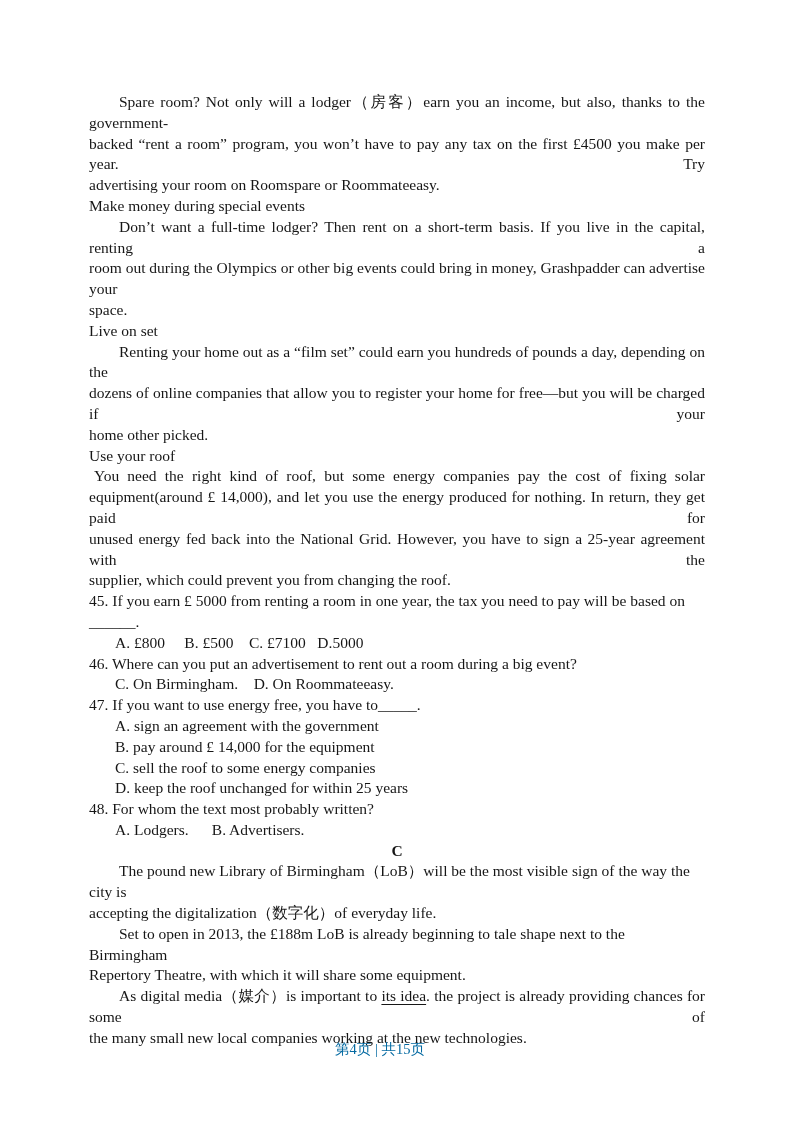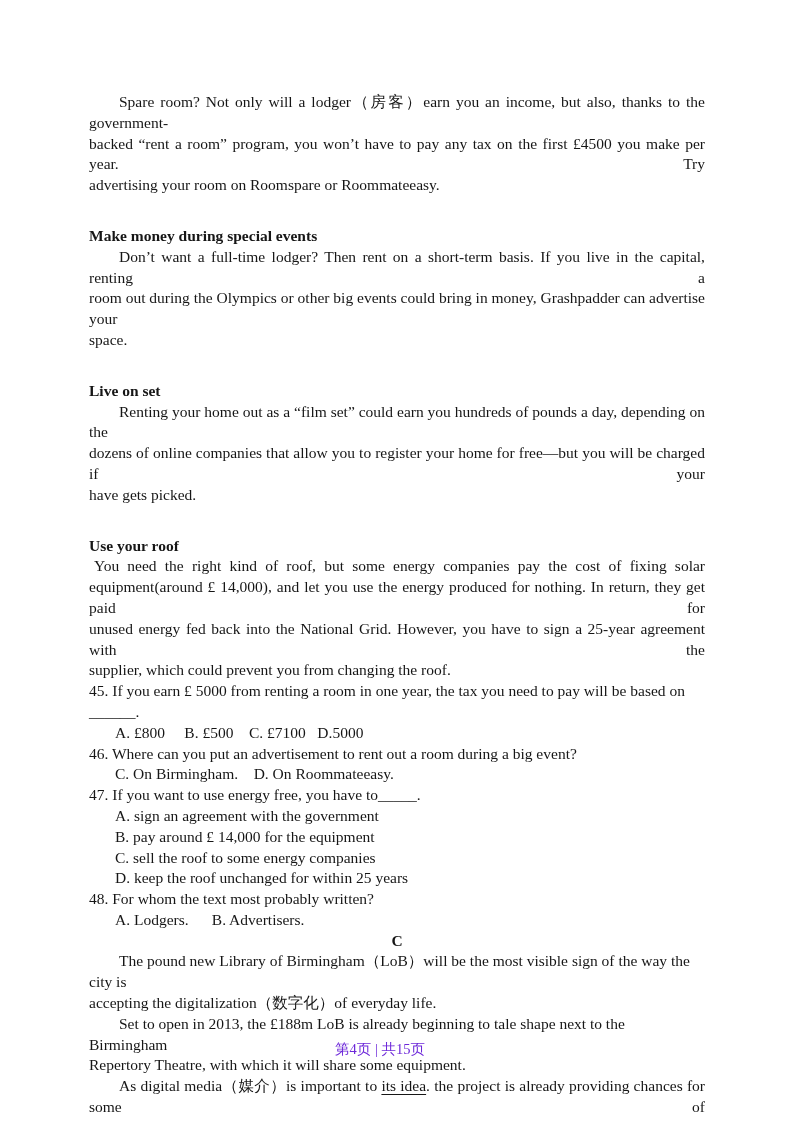--- a/index.html
+++ b/index.html
@@ -15,48 +15,48 @@
     position: absolute;
     left: 89px; top: 92px;
     width: 616px;
     font-size: 15.5px;
     line-height: 20.8px;
   }
   .ln { white-space: pre-wrap; min-height: 20.8px; }
   .just { text-align: justify; text-align-last: justify; white-space: normal; }
   .first { text-indent: 30px; }
   .firstsm { text-indent: 5px; }
-  .bold { font-weight: bold; margin-top: 30px; }
+  .bold { font-weight: normal; }
   .center { text-align: center; text-align-last: center; font-weight: bold; }
   .opt { padding-left: 26px; }
   u { text-decoration: underline; text-underline-offset: 3px; }
   .footer {
     position: absolute;
     top: 1040px; left: 0;
     width: 760px;
     text-align: center;
     font-size: 14.5px;
-    color: #6d28d9;
+    color: #0369a1;
   }
 </style>
 </head>
 <body>
 
 <div class="doc">
     <div class="ln first just">Spare room? Not only will a lodger（房客）earn you an income, but also, thanks to the government-</div>
     <div class="ln just">backed “rent a room” program, you won’t have to pay any tax on the first £4500 you make per year. Try</div>
     <div class="ln">advertising your room on Roomspare or Roommateeasy.</div>
     <div class="ln bold">Make money during special events</div>
     <div class="ln first just">Don’t want a full-time lodger? Then rent on a short-term basis. If you live in the capital, renting a</div>
     <div class="ln just">room out during the Olympics or other big events could bring in money, Grashpadder can advertise your</div>
     <div class="ln">space.</div>
     <div class="ln bold">Live on set</div>
     <div class="ln first just">Renting your home out as a “film set” could earn you hundreds of pounds a day, depending on the</div>
     <div class="ln just">dozens of online companies that allow you to register your home for free—but you will be charged if your</div>
-    <div class="ln">have gets picked.</div>
+    <div class="ln">home other picked.</div>
     <div class="ln bold">Use your roof</div>
     <div class="ln firstsm just">You need the right kind of roof, but some energy companies pay the cost of fixing solar</div>
     <div class="ln just">equipment(around £ 14,000), and let you use the energy produced for nothing. In return, they get paid for</div>
     <div class="ln just">unused energy fed back into the National Grid. However, you have to sign a 25-year agreement with the</div>
     <div class="ln">supplier, which could prevent you from changing the roof.</div>
     <div class="ln">45. If you earn £ 5000 from renting a room in one year, the tax you need to pay will be based on ______.</div>
     <div class="ln opt">A. £800     B. £500    C. £7100   D.5000</div>
     <div class="ln">46. Where can you put an advertisement to rent out a room during a big event?</div>
     <div class="ln opt">C. On Birmingham.    D. On Roommateeasy.</div>
     <div class="ln">47. If you want to use energy free, you have to_____.</div>

